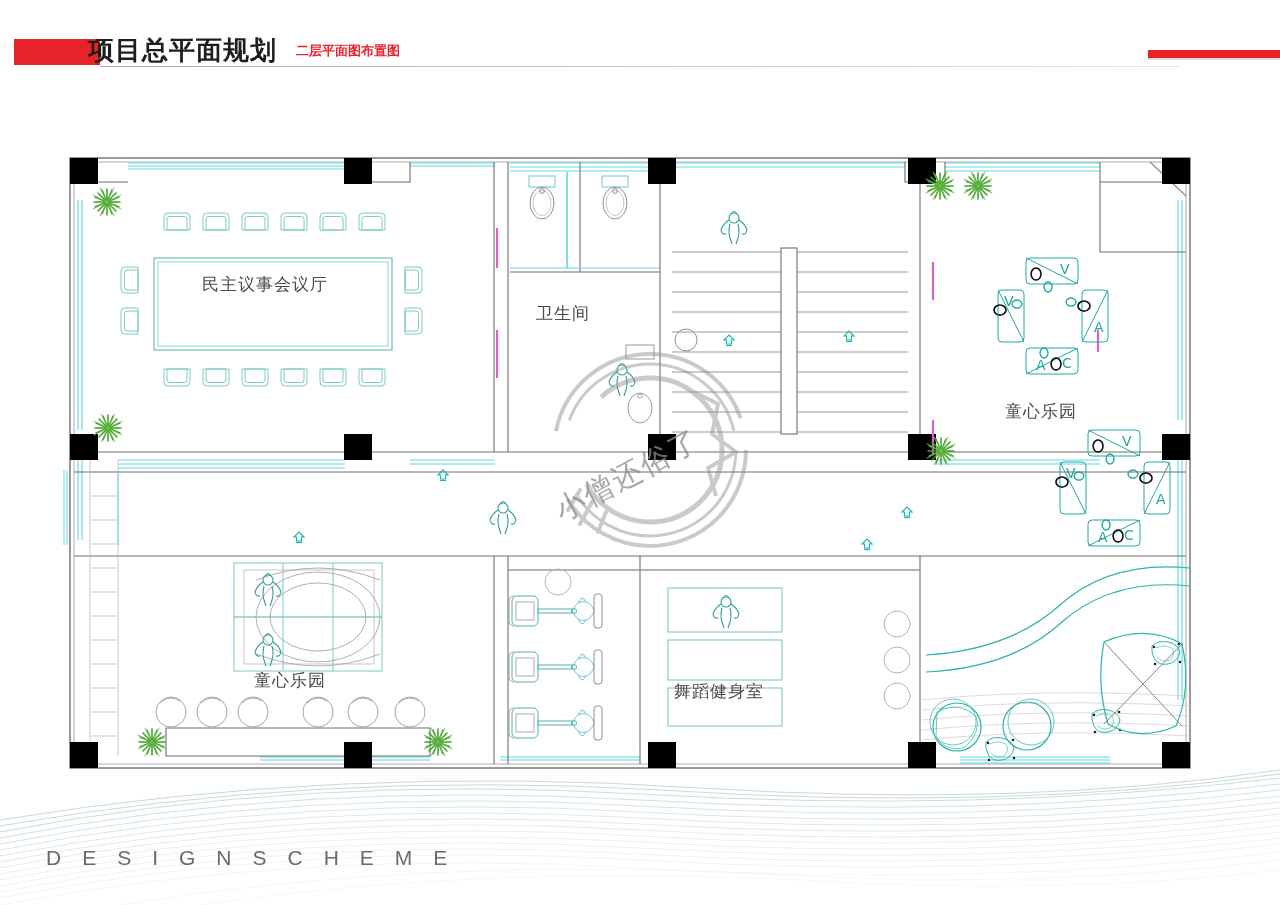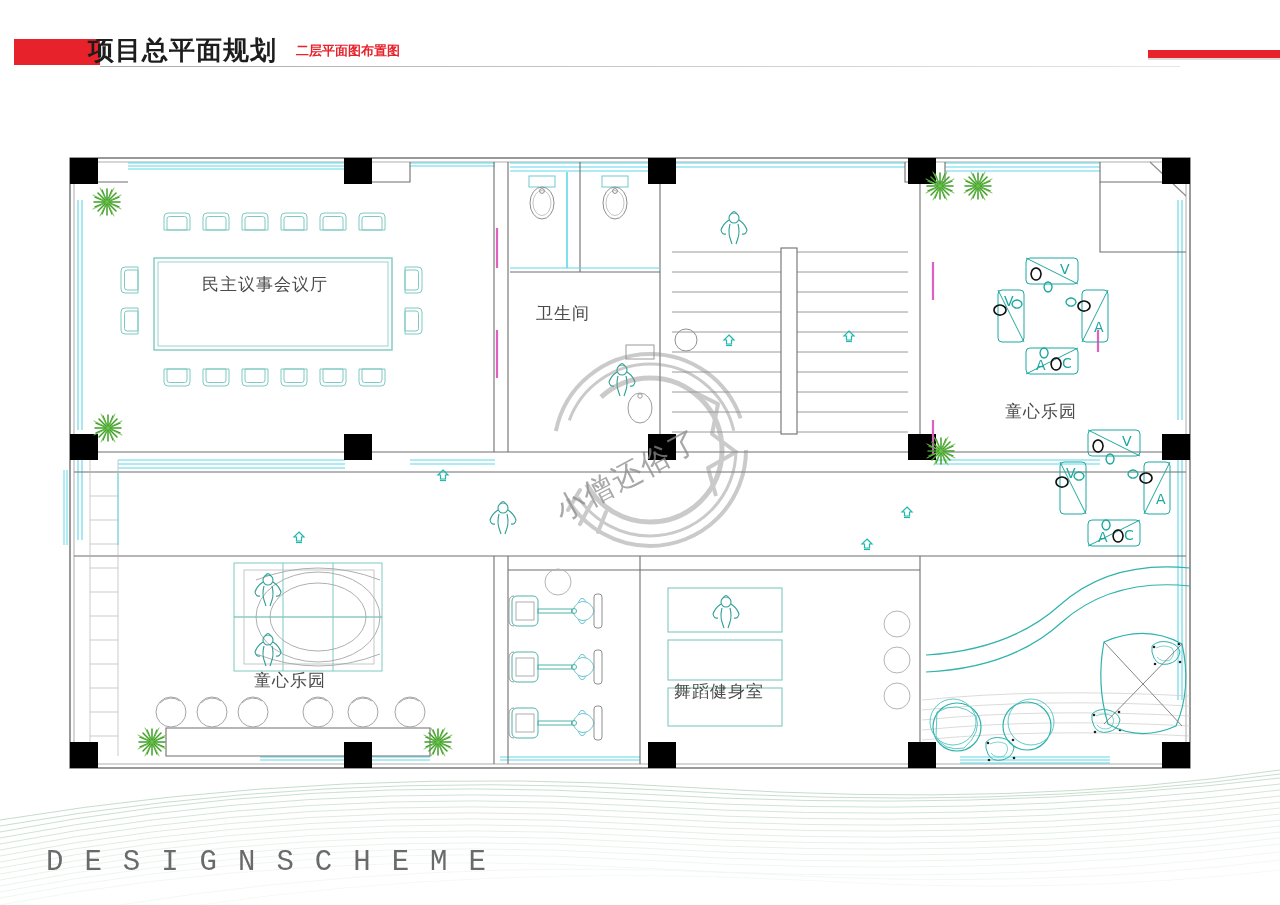--- a/index.html
+++ b/index.html
@@ -35,22 +35,22 @@
 
   
   #watermark{position:absolute;left:540px;top:340px;width:220px;height:220px;
      opacity:.45;pointer-events:none;}
   #watermark-text{position:absolute;left:548px;top:455px;font-size:30px;color:#8c8c8c;
      font-family:"DejaVu Sans",sans-serif;transform:rotate(-28deg);white-space:nowrap;
      opacity:.75;letter-spacing:2px;}
 
   
   #footer{position:absolute;left:0;top:760px;width:1280px;height:145px;}
-  #footer-text{position:absolute;left:46px;top:846px;font-size:29px;color:#6a6a6a;
-     font-family:Liberation Mono, monospace;letter-spacing:21px;white-space:nowrap;}
+  #footer-text{position:absolute;left:46px;top:846px;font-size:21px;color:#6a6a6a;
+     font-family:Liberation Sans, sans-serif;letter-spacing:21px;white-space:nowrap;}
 </style>
 </head>
 <body>
 
 <div id="header">
   <div id="header-red-block"></div>
   <div id="header-title-cn">项目总平面规划</div>
   <div id="header-subtitle">二层平面图布置图</div>
   <div id="header-rule"></div>
   <div id="header-red-bar"></div>

